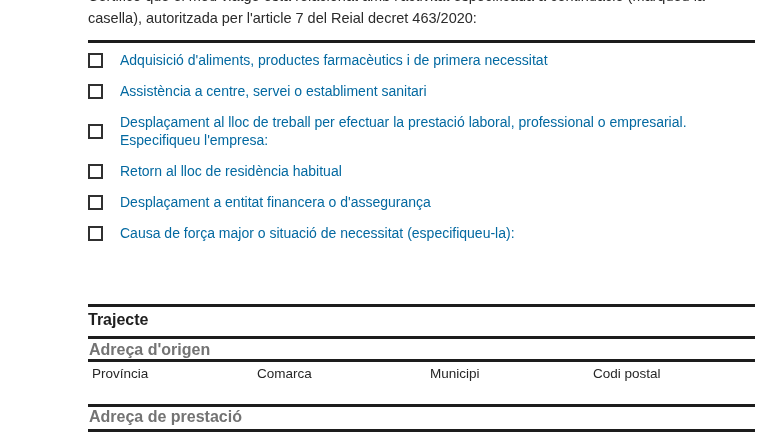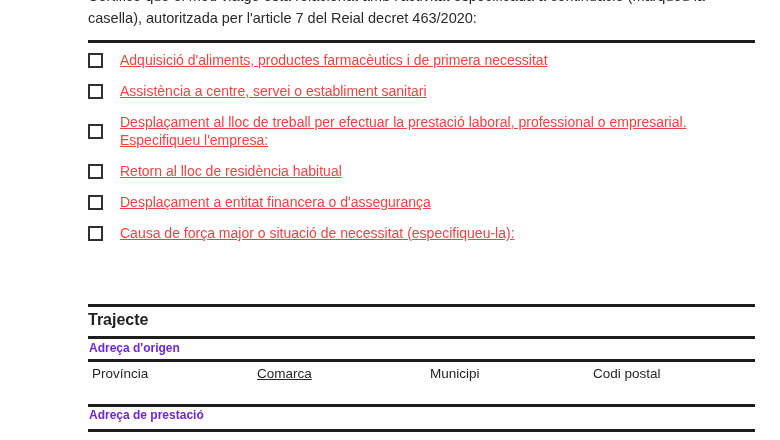--- a/index.html
+++ b/index.html
@@ -36,41 +36,41 @@
   
   .checklist { position: absolute; left: 88px; top: 51px; width: 667px; }
   .check-item { display: flex; align-items: center; margin-bottom: 13px; }
   .checkbox {
     flex: 0 0 auto; width: 15px; height: 15px;
     border: 2px solid #303030; box-sizing: border-box;
     background: #fff; margin-right: 17px; cursor: pointer;
   }
   .check-label {
     font-size: 14px; line-height: 18px;
-    white-space: pre-line; color: #ef4444; text-decoration: underline;
+    white-space: pre-line; color: #0369a1;
   }
 
   
   .section-title {
     position: absolute; left: 88px; top: 311px;
     font-size: 16px; font-weight: bold; color: #1f1f1f;
   }
   .sub-heading {
     position: absolute; left: 89px;
-    font-size: 12px; font-weight: bold; color: #6d28d9;
+    font-size: 16px; font-weight: bold; color: #737373;
   }
   .sub-heading-origin { top: 341px; }
   .sub-heading-destination { top: 408px; }
 
   .columns-row { position: absolute; left: 88px; width: 667px; height: 16px; }
   .columns-row-origin { top: 366px; }
   .columns-row-clipped { top: 437px; color: #8d8d8d; }
   .col-label { position: absolute; font-size: 13.5px; white-space: nowrap; text-align: center; }
   .col-0 { left: 4px; }
-  .col-1 { left: 169px; text-decoration: underline; }
+  .col-1 { left: 169px; }
   .col-2 { left: 342px; }
   .col-3 { left: 505px; }
 </style>
 </head>
 <body>
 
 <div class="page">
 
   <div class="intro">
     <div>Certifico que el meu viatge està relacionat amb l'activitat especificada a continuació (marqueu la</div>

